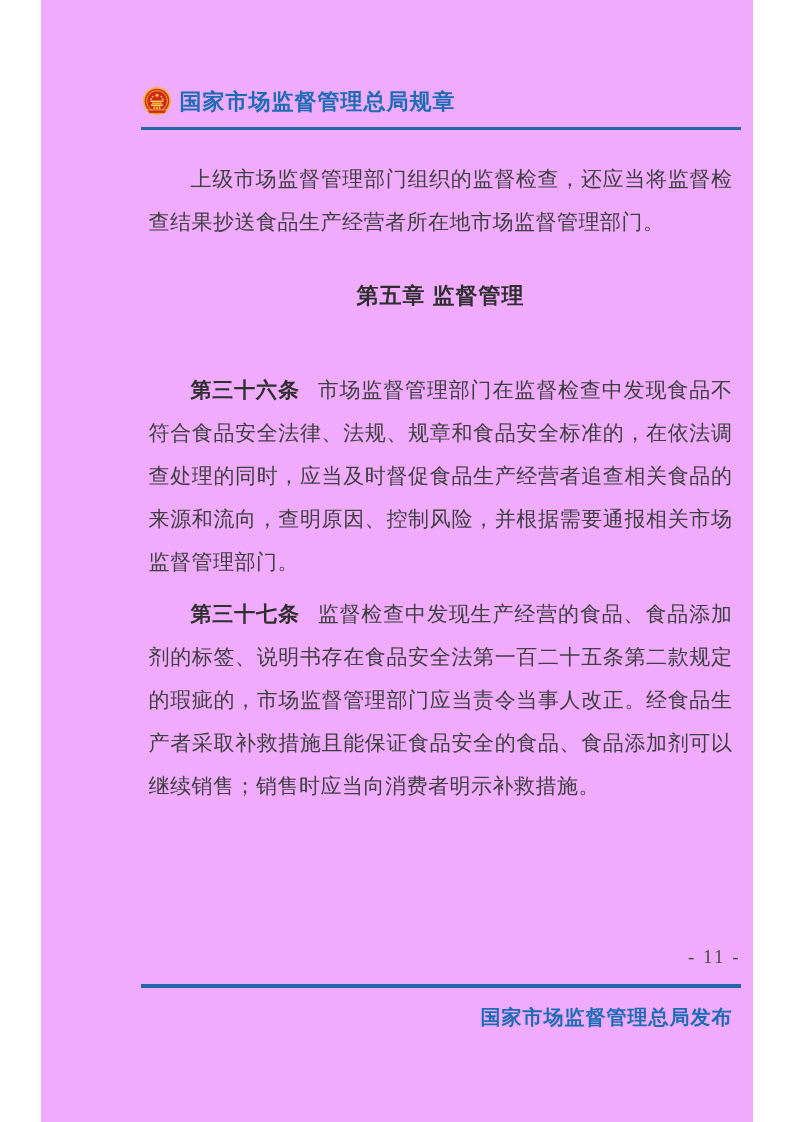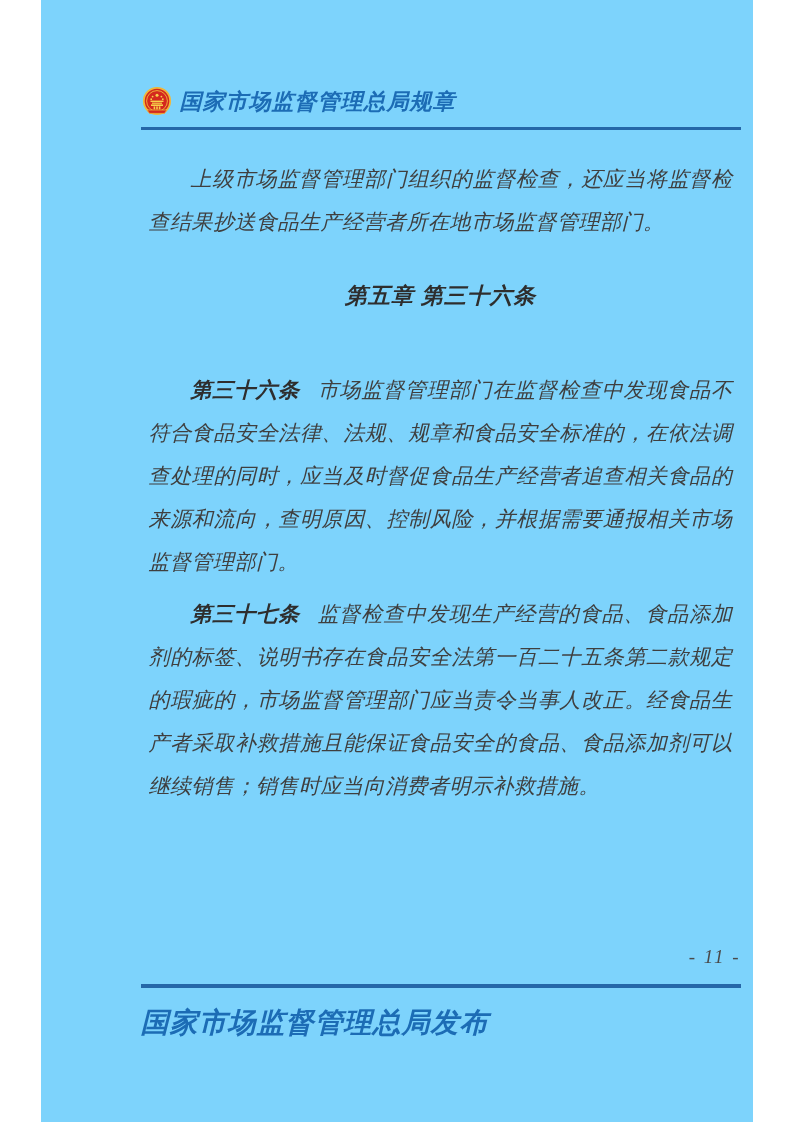--- a/index.html
+++ b/index.html
@@ -1,24 +1,23 @@
 <!DOCTYPE html>
 <html><head>
 <meta charset="utf-8">
 <style>
   html,body{margin:0;padding:0;background:#ffffff;}
   .page{
     position:relative;
     width:712px;height:1122px;
     margin:0 auto;
-    background:#7dd3fc;
+    background:#f0abfc;
     overflow:hidden;
     font-family:"Liberation Serif", serif;
     color:#3f3f3f;
-    font-style:italic;
   }
   
   .hdr{position:absolute;top:86px;left:100px;width:600px;}
   .hdr-brand{display:flex;align-items:center;gap:7px;}
   .emblem{width:32px;height:32px;flex:0 0 auto;display:block;}
   .hdr-title{
     font-size:22px;font-weight:700;letter-spacing:1px;
     font-family:"Liberation Sans", sans-serif;
   }
   .hdr-rule{margin-top:9px;height:3px;}
@@ -48,22 +47,22 @@
   }
   
   .page-number{
     position:absolute;top:946px;left:100px;width:600px;
     text-align:right;
     font-size:19px;letter-spacing:2px;color:#4a4a4a;
   }
   .ftr-rule{position:absolute;top:984px;left:100px;width:600px;height:4px;}
   .ftr-pub{
     position:absolute;top:1004px;left:100px;width:592px;
-    text-align:left;
-    font-size:28px;font-weight:700;letter-spacing:1px;
+    text-align:right;
+    font-size:20px;font-weight:700;letter-spacing:1px;
     font-family:"Liberation Sans", sans-serif;
   }
 </style>
 </head>
 <body>
 
 <div class="page">
 
   <header class="hdr">
     <div class="hdr-brand">
@@ -83,21 +82,21 @@
         <rect x="15.2" y="20.4" width="1.6" height="3" fill="#f7d24b"></rect>
         <path d="M6 24 h20 l-2.5 3.4 h-15 z" fill="#d4281e" stroke="#f0b73a" stroke-width="0.8"></path>
       </svg>
       <span class="hdr-title" style="color: rgb(28, 108, 181);">国家市场监督管理总局规章</span>
     </div>
     <div class="hdr-rule" style="background: rgb(37, 103, 168);"></div>
   </header>
 
   <main class="doc-body">
       <p class="body-para">上级市场监督管理部门组织的监督检查，还应当将监督检查结果抄送食品生产经营者所在地市场监督管理部门。</p>
-      <p class="chapter-heading">第五章 第三十六条</p>
+      <p class="chapter-heading">第五章 监督管理</p>
       <p class="body-para"><span class="lead">第三十六条</span>市场监督管理部门在监督检查中发现食品不符合食品安全法律、法规、规章和食品安全标准的，在依法调查处理的同时，应当及时督促食品生产经营者追查相关食品的来源和流向，查明原因、控制风险，并根据需要通报相关市场监督管理部门。</p>
       <p class="body-para"><span class="lead">第三十七条</span>监督检查中发现生产经营的食品、食品添加剂的标签、说明书存在食品安全法第一百二十五条第二款规定的瑕疵的，市场监督管理部门应当责令当事人改正。经食品生产者采取补救措施且能保证食品安全的食品、食品添加剂可以继续销售；销售时应当向消费者明示补救措施。</p>
     </main>
 
   <div class="page-number">- 11 -</div>
 
   <footer>
     <div class="ftr-rule" style="background: rgb(37, 103, 168);"></div>
     <div class="ftr-pub" style="color: rgb(28, 108, 181);">国家市场监督管理总局发布</div>
   </footer>

